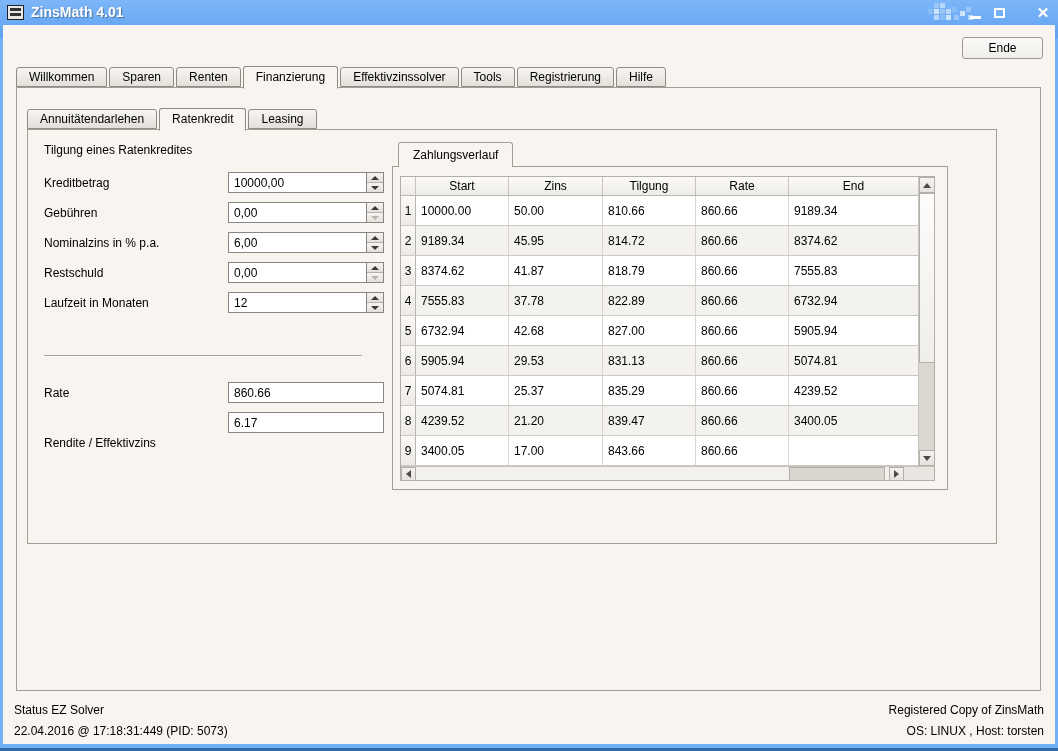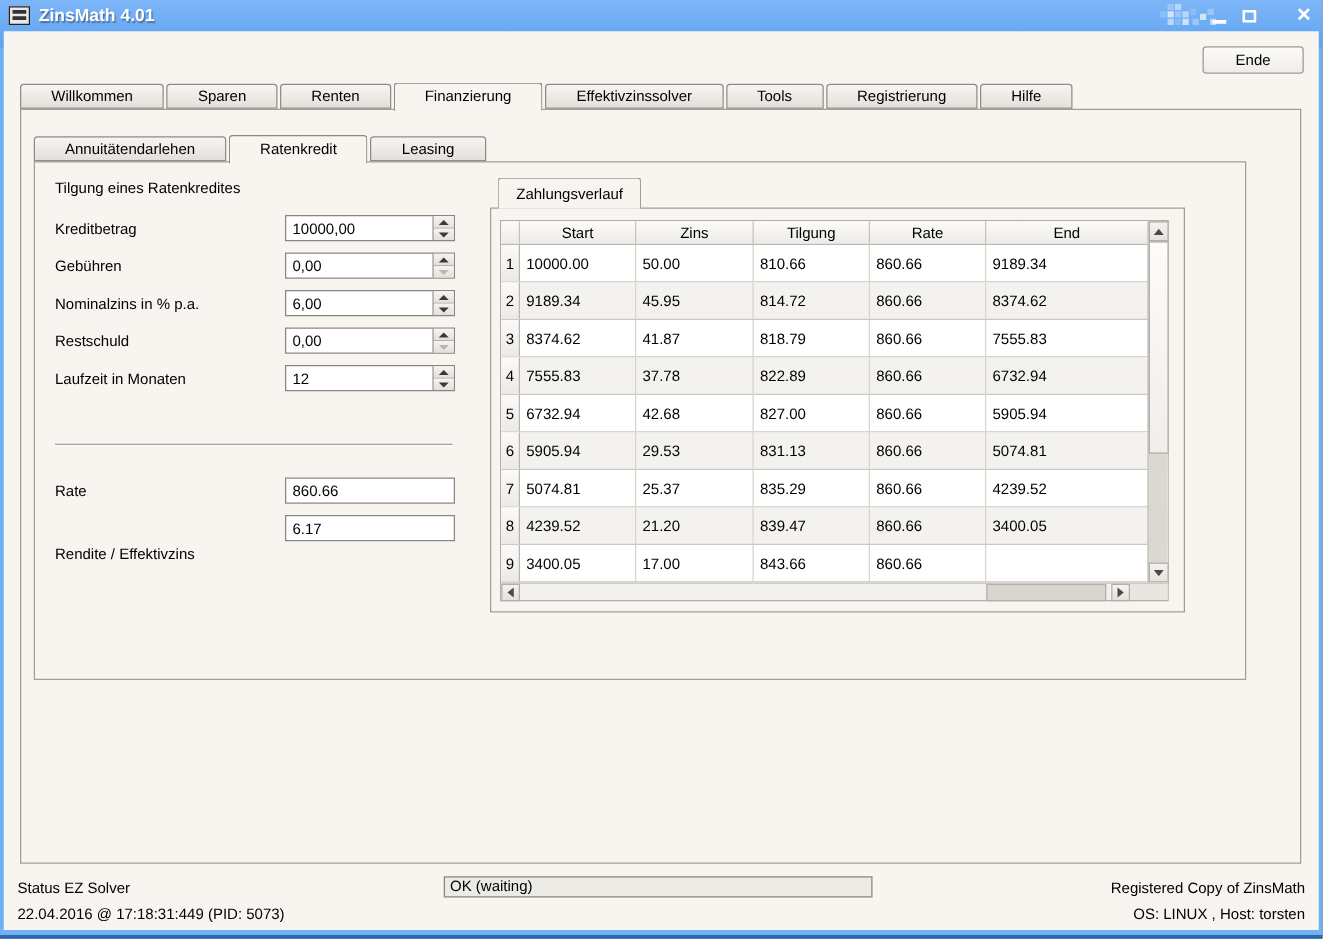--- a/index.html
+++ b/index.html
@@ -50,36 +50,36 @@
     font-family:"Liberation Sans", sans-serif; font-size:12px; color:#000;
     display:flex; align-items:center; justify-content:center; cursor:default;
   }
   .btn-ende { left:959px; top:12px; width:81px; height:22px; }
   .btn-drucken { left:386px; top:478px; width:84px; height:28px; }
   
   .tabrow { position:absolute; display:flex; align-items:flex-end; z-index:3; }
   .main-tabrow { left:13px; top:41px; height:21px; }
   .sub-tabrow { left:24px; top:83px; height:21px; }
   .tab {
-    height:20px; padding:0 24px; margin-right:2px;
+    height:20px; padding:0 12px; margin-right:2px;
     border:1px solid #8f8b85; border-radius:3px 3px 0 0;
     background:linear-gradient(#f7f5f2,#e3e0db);
     display:flex; align-items:center; white-space:nowrap;
   }
   .tab.active {
     height:23px; margin-bottom:-2px; padding-bottom:2px;
     background:#f8f4f0; border-bottom:1px solid #f8f4f0; z-index:4;
   }
   .pane { position:absolute; border:1px solid #a19d97; background:#f8f4f0; }
   .main-pane { left:13px; top:62px; width:1025px; height:604px; z-index:1; }
   .sub-pane  { left:24px; top:104px; width:970px; height:415px; z-index:2; }
   
   .flabel { position:absolute; z-index:5; white-space:nowrap; }
   .spinbox, .textbox {
-    position:absolute; left:225px; width:136px; height:21px; z-index:5;
+    position:absolute; left:225px; width:156px; height:21px; z-index:5;
     border:1px solid #8a867f; background:#fff;
   }
   .spinbox input, .textbox input {
     border:none; outline:none; background:transparent; height:100%;
     font-family:"Liberation Sans", sans-serif; font-size:12px; padding:0 0 0 5px;
   }
   .spinbox input { width:113px; }
   .textbox input { width:128px; }
   .spincol {
     position:absolute; right:0; top:0; width:17px; height:19px;
@@ -394,18 +394,17 @@
             </div>
         </div>
         <div class="corner"></div>
       </div>
     </div>
 
     <button class="btn btn-drucken">Drucken</button>
 
     <div class="sbtext" style="left:11px; top:678px;">Status EZ Solver</div>
     <div class="sbtext" style="left:11px; top:699px;">22.04.2016 @ 17:18:31:449 (PID: 5073)</div>
-    <div class="statusfield">OK (waiting)</div>
     <div class="sbtext" style="right:11px; top:678px;">Registered Copy of ZinsMath</div>
     <div class="sbtext" style="right:11px; top:699px;">OS: LINUX , Host: torsten</div>
 
   </div>
 </div>
 
 </body></html>

